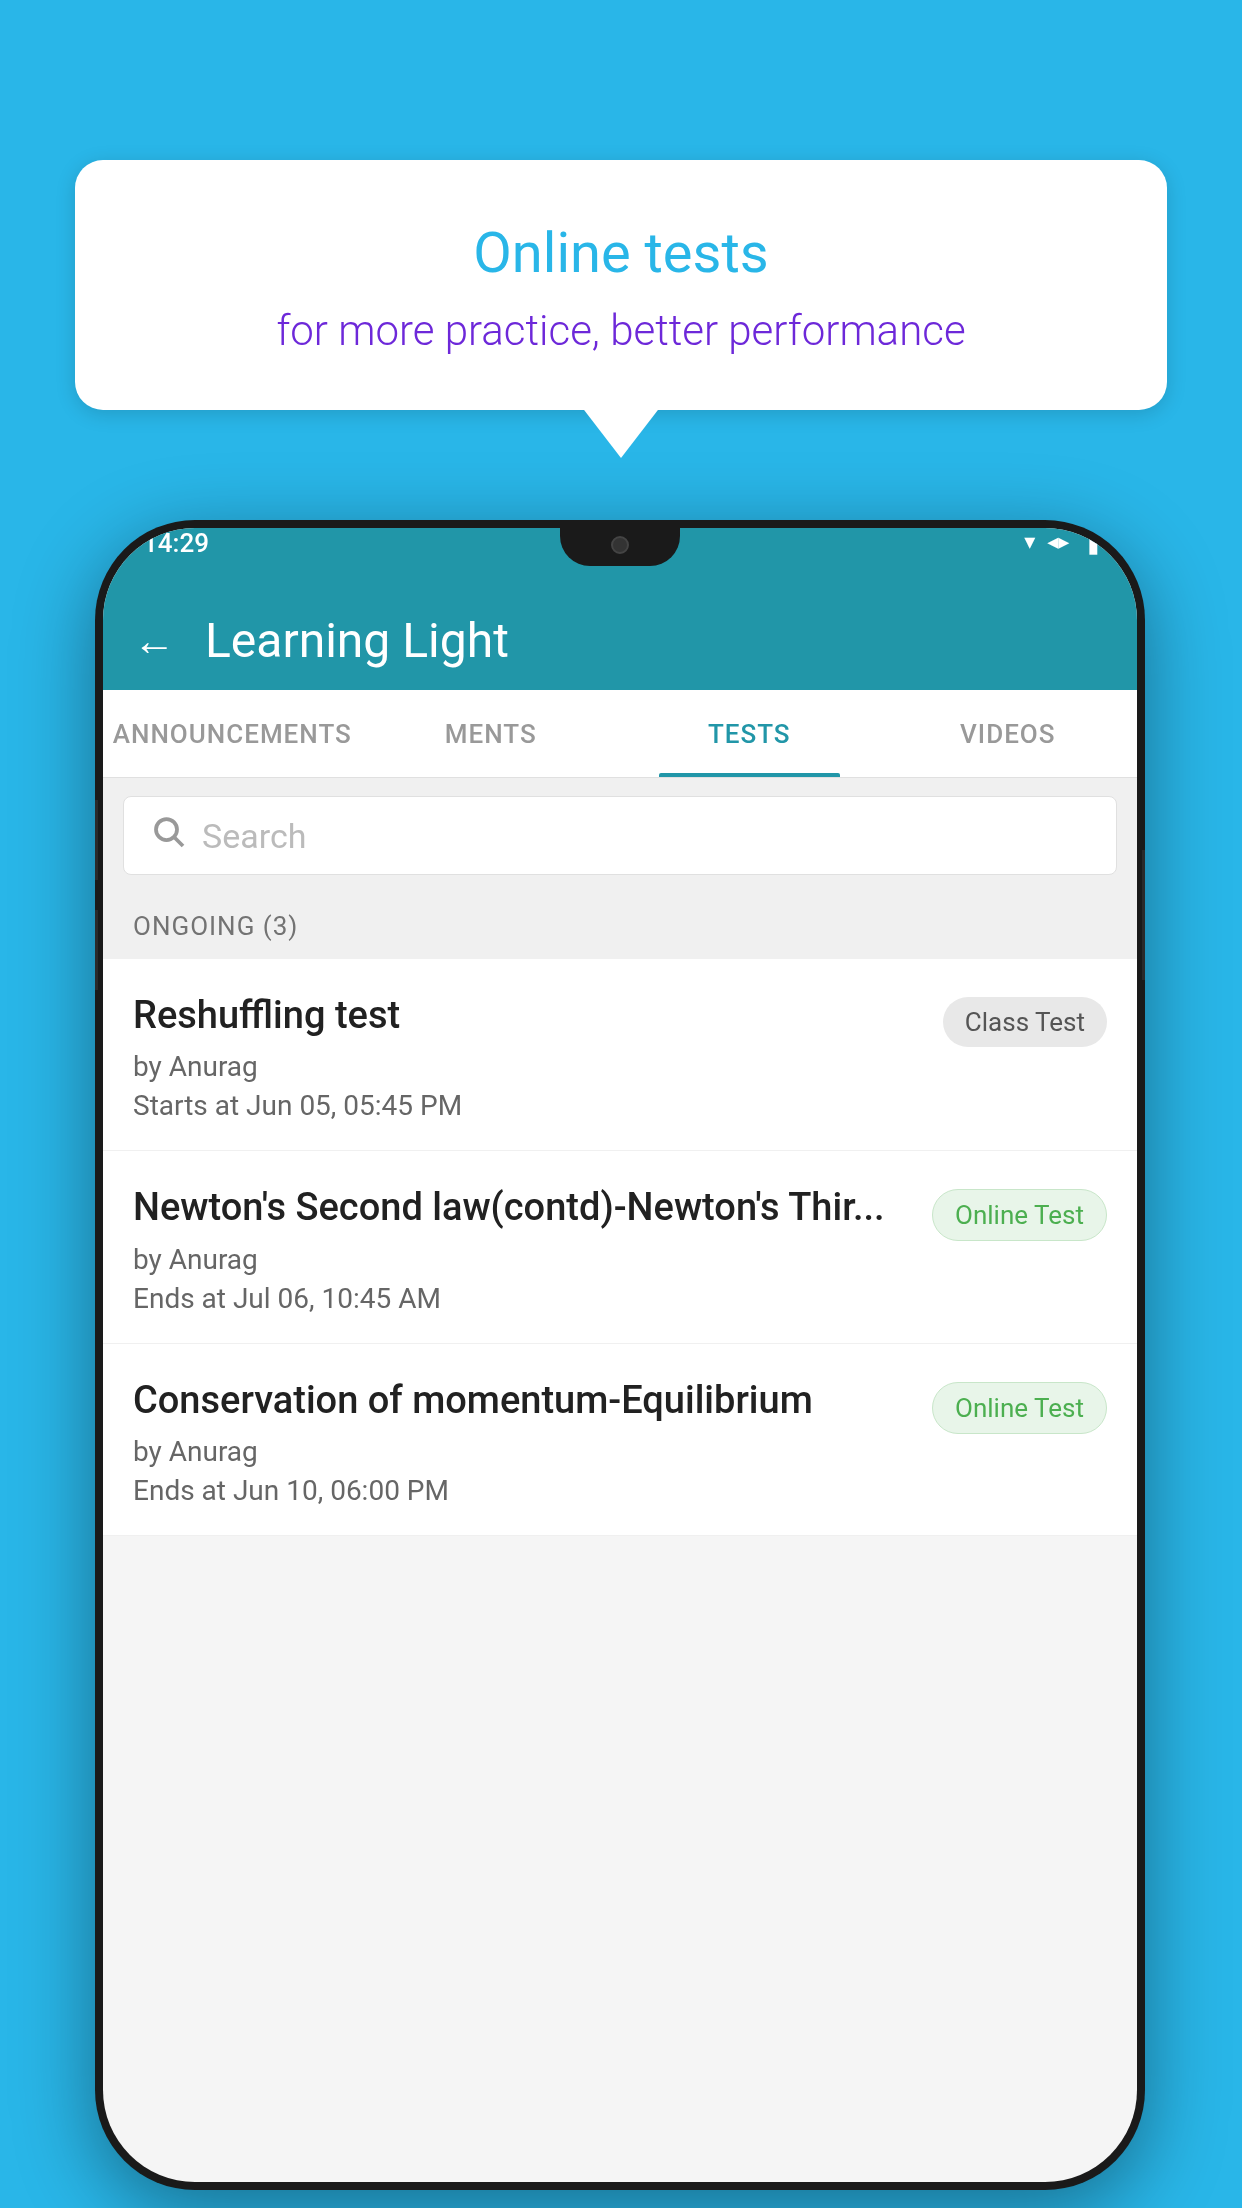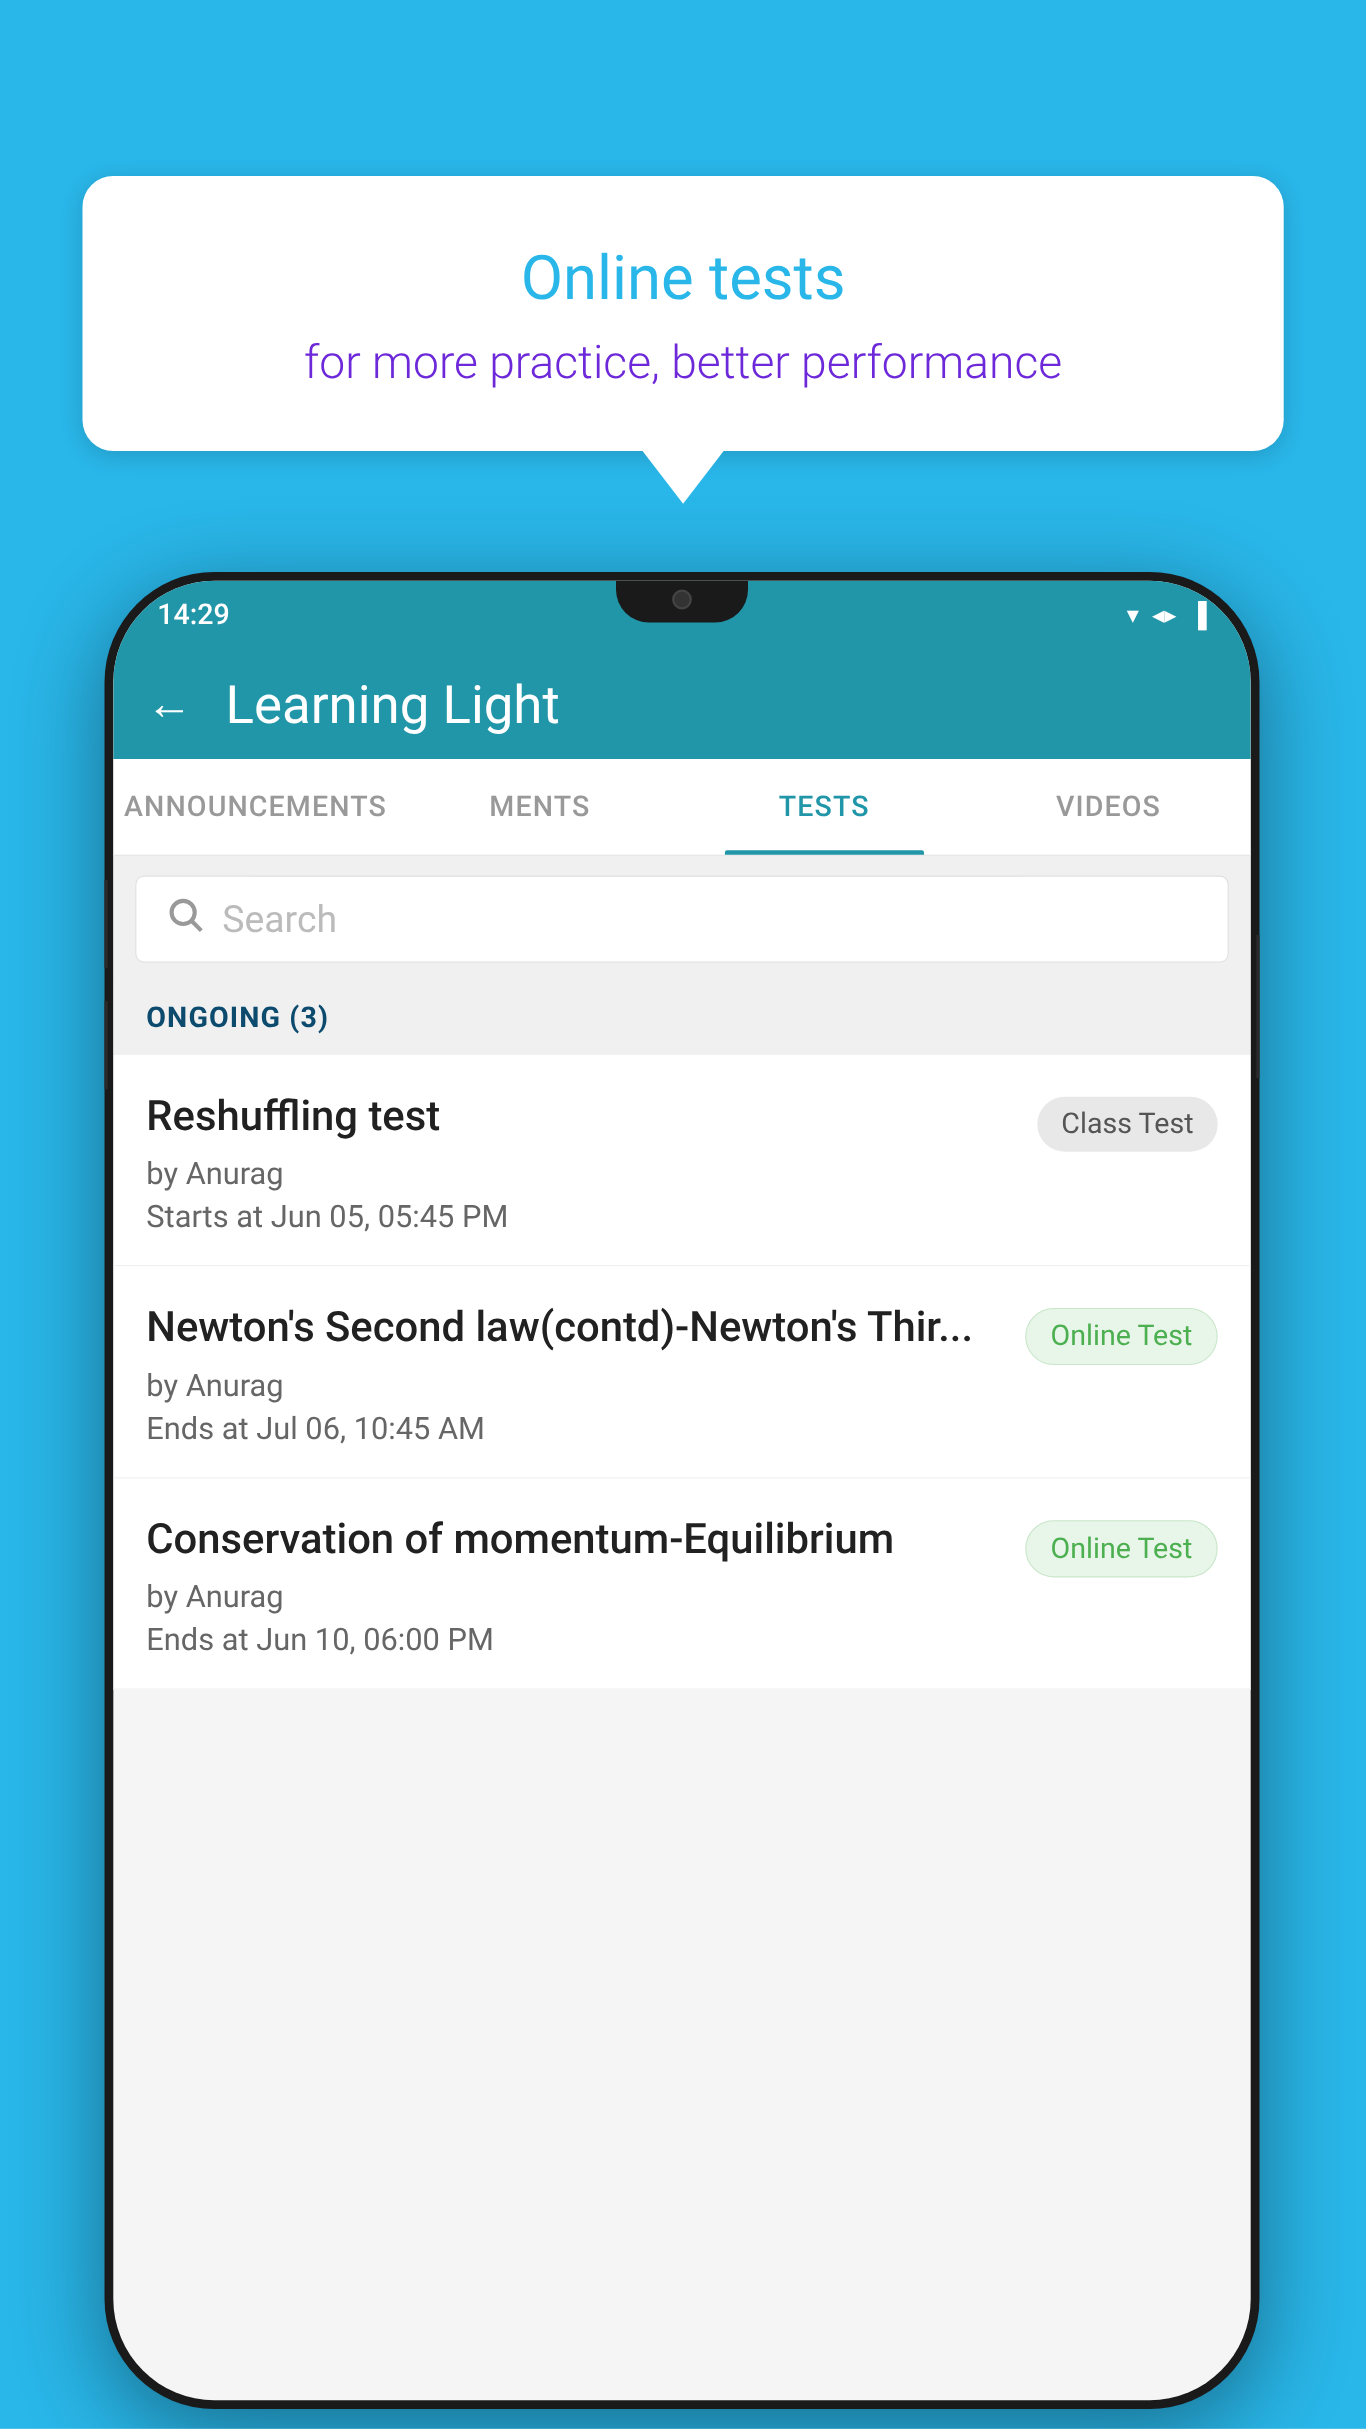--- a/index.html
+++ b/index.html
@@ -76,21 +76,21 @@
       background: #f5f5f5;
       border-radius: 92px;
       overflow: hidden;
     }
 
     
     .status-bar {
       background: #2196a8;
       height: 62px;
       display: flex;
-      align-items: center;
+      align-items: flex-start;
       justify-content: space-between;
       padding: 0 40px;
       position: relative;
     }
 
     .status-time {
       color: white;
       font-size: 26px;
       font-weight: 500;
     }
@@ -219,22 +219,22 @@
     }
 
     
     .section-header {
       background: #f0f0f0;
       padding: 18px 30px;
     }
 
     .section-label {
       font-size: 26px;
-      color: #0c4a6e;
-      font-weight: 700;
+      color: #737373;
+      font-weight: 400;
       letter-spacing: 1px;
     }
 
     
     .test-list {
       background: white;
     }
 
     .test-item {
       padding: 32px 30px 28px;

